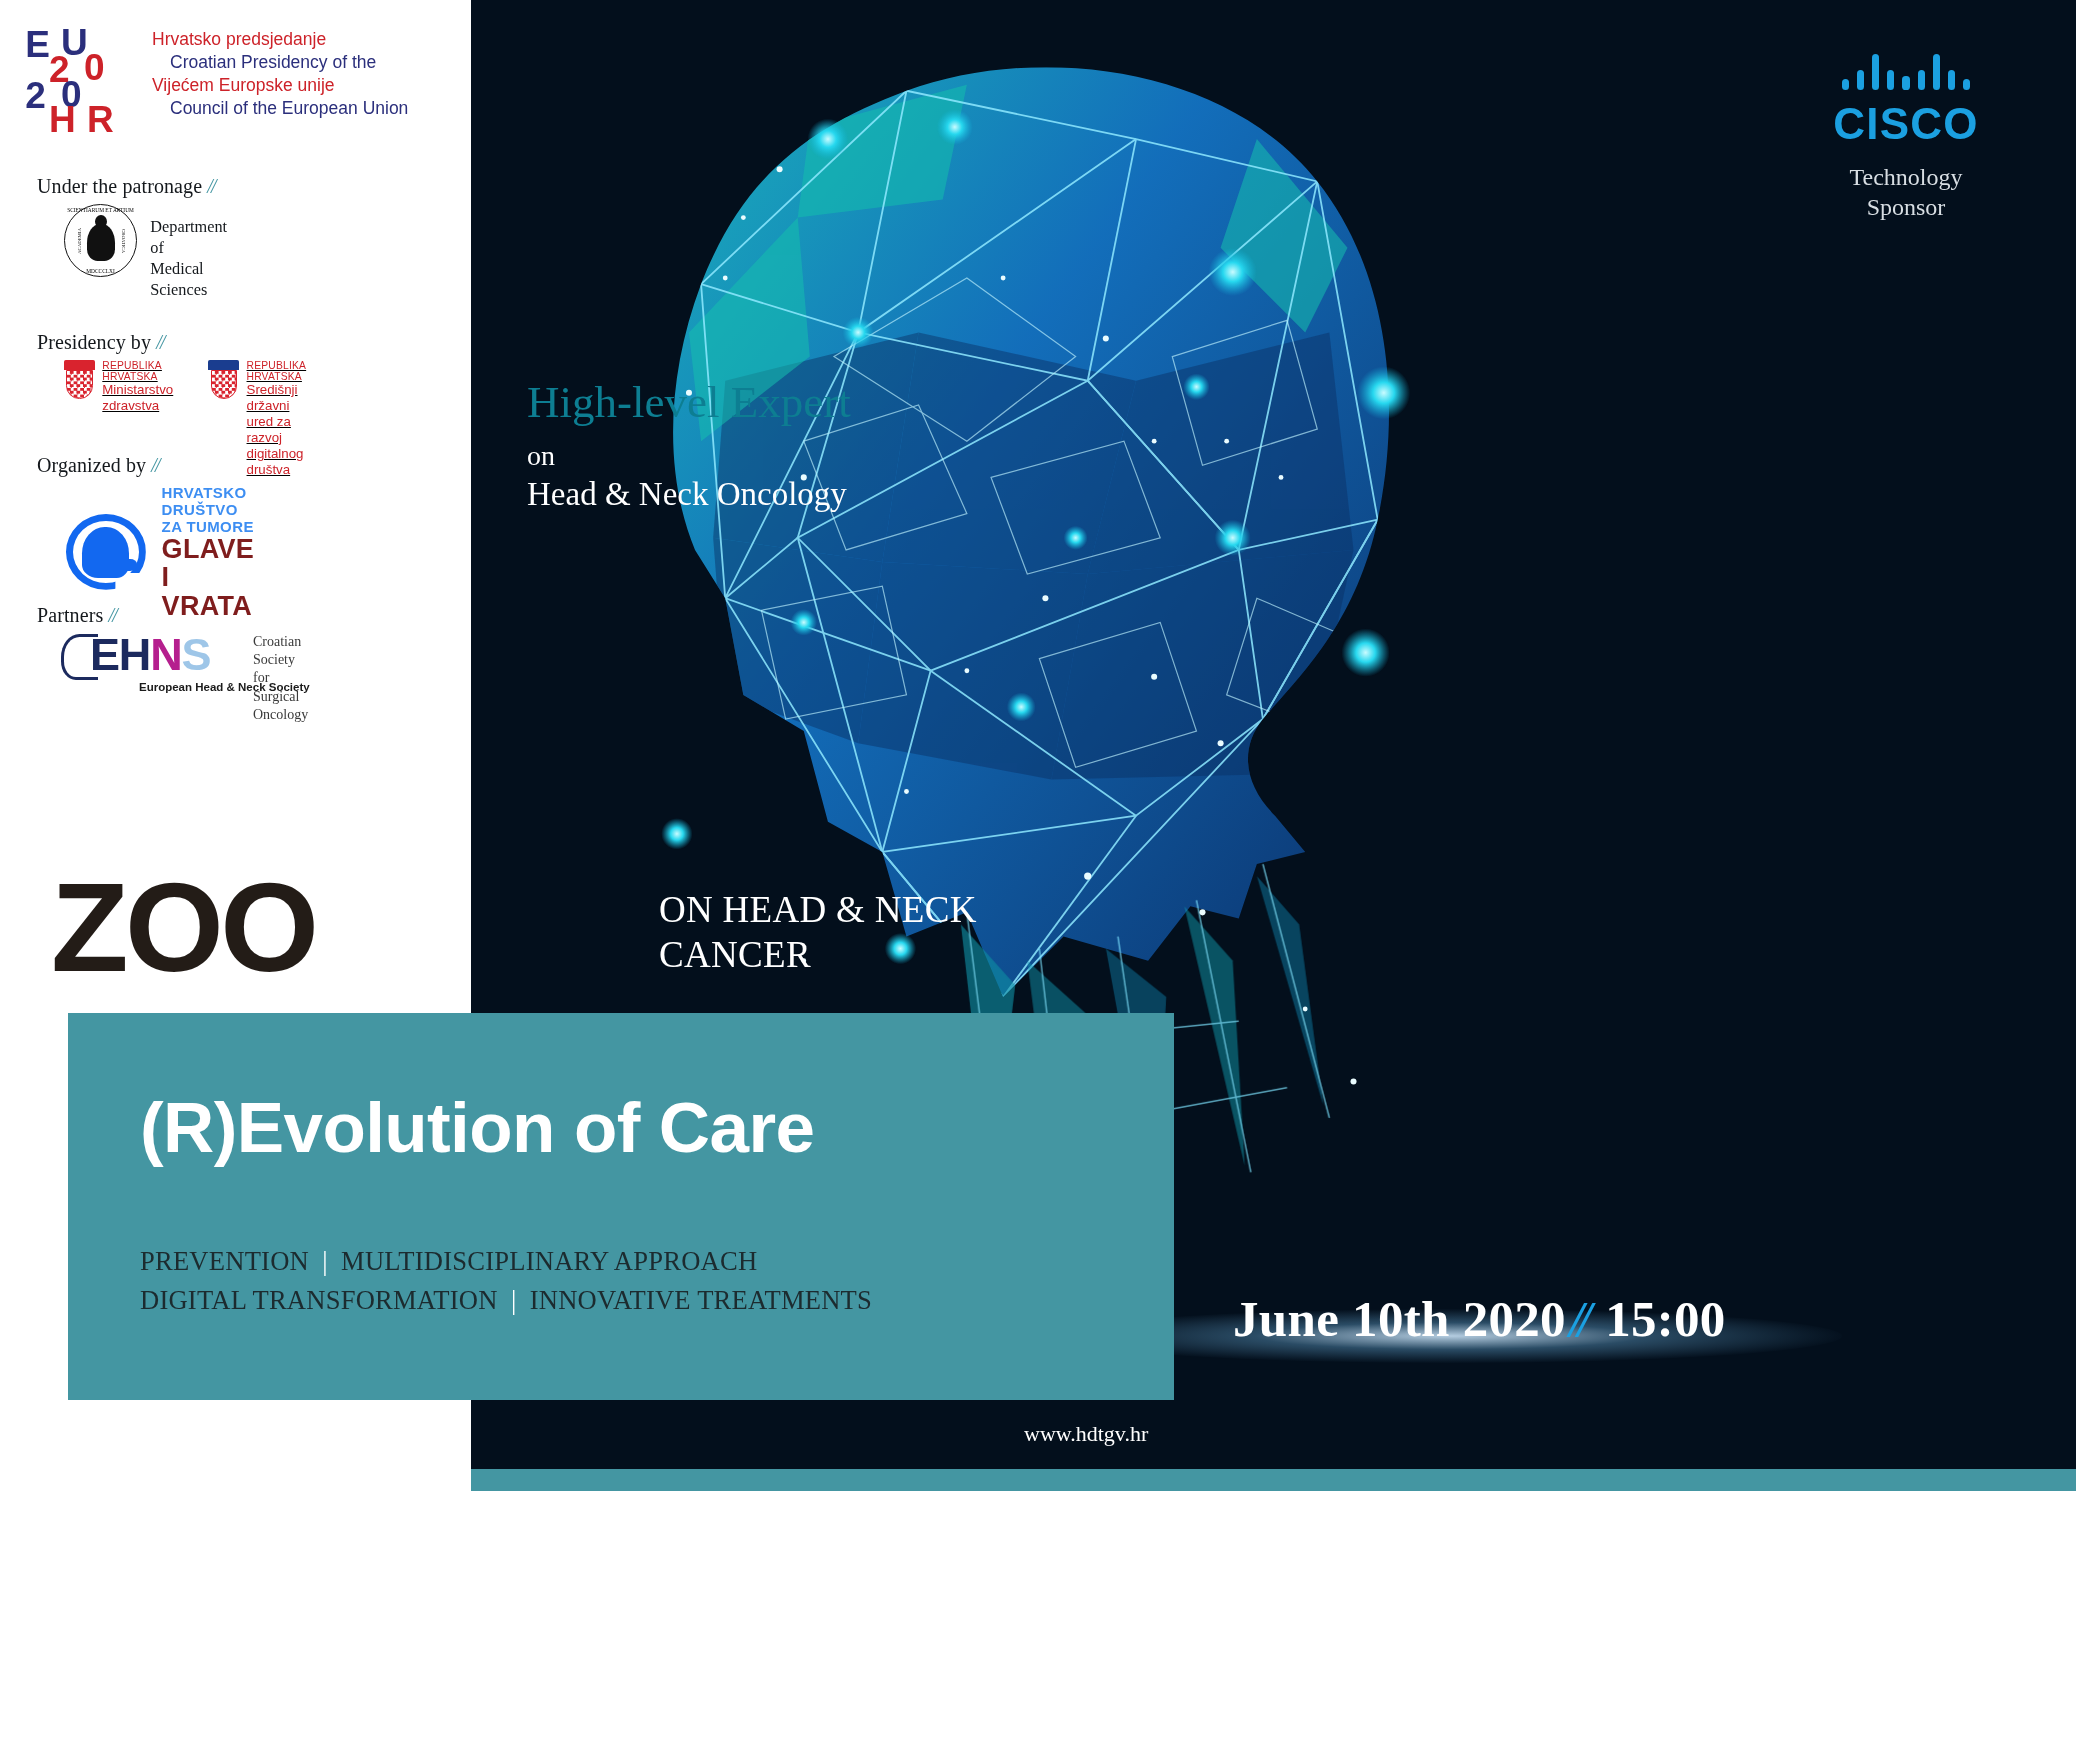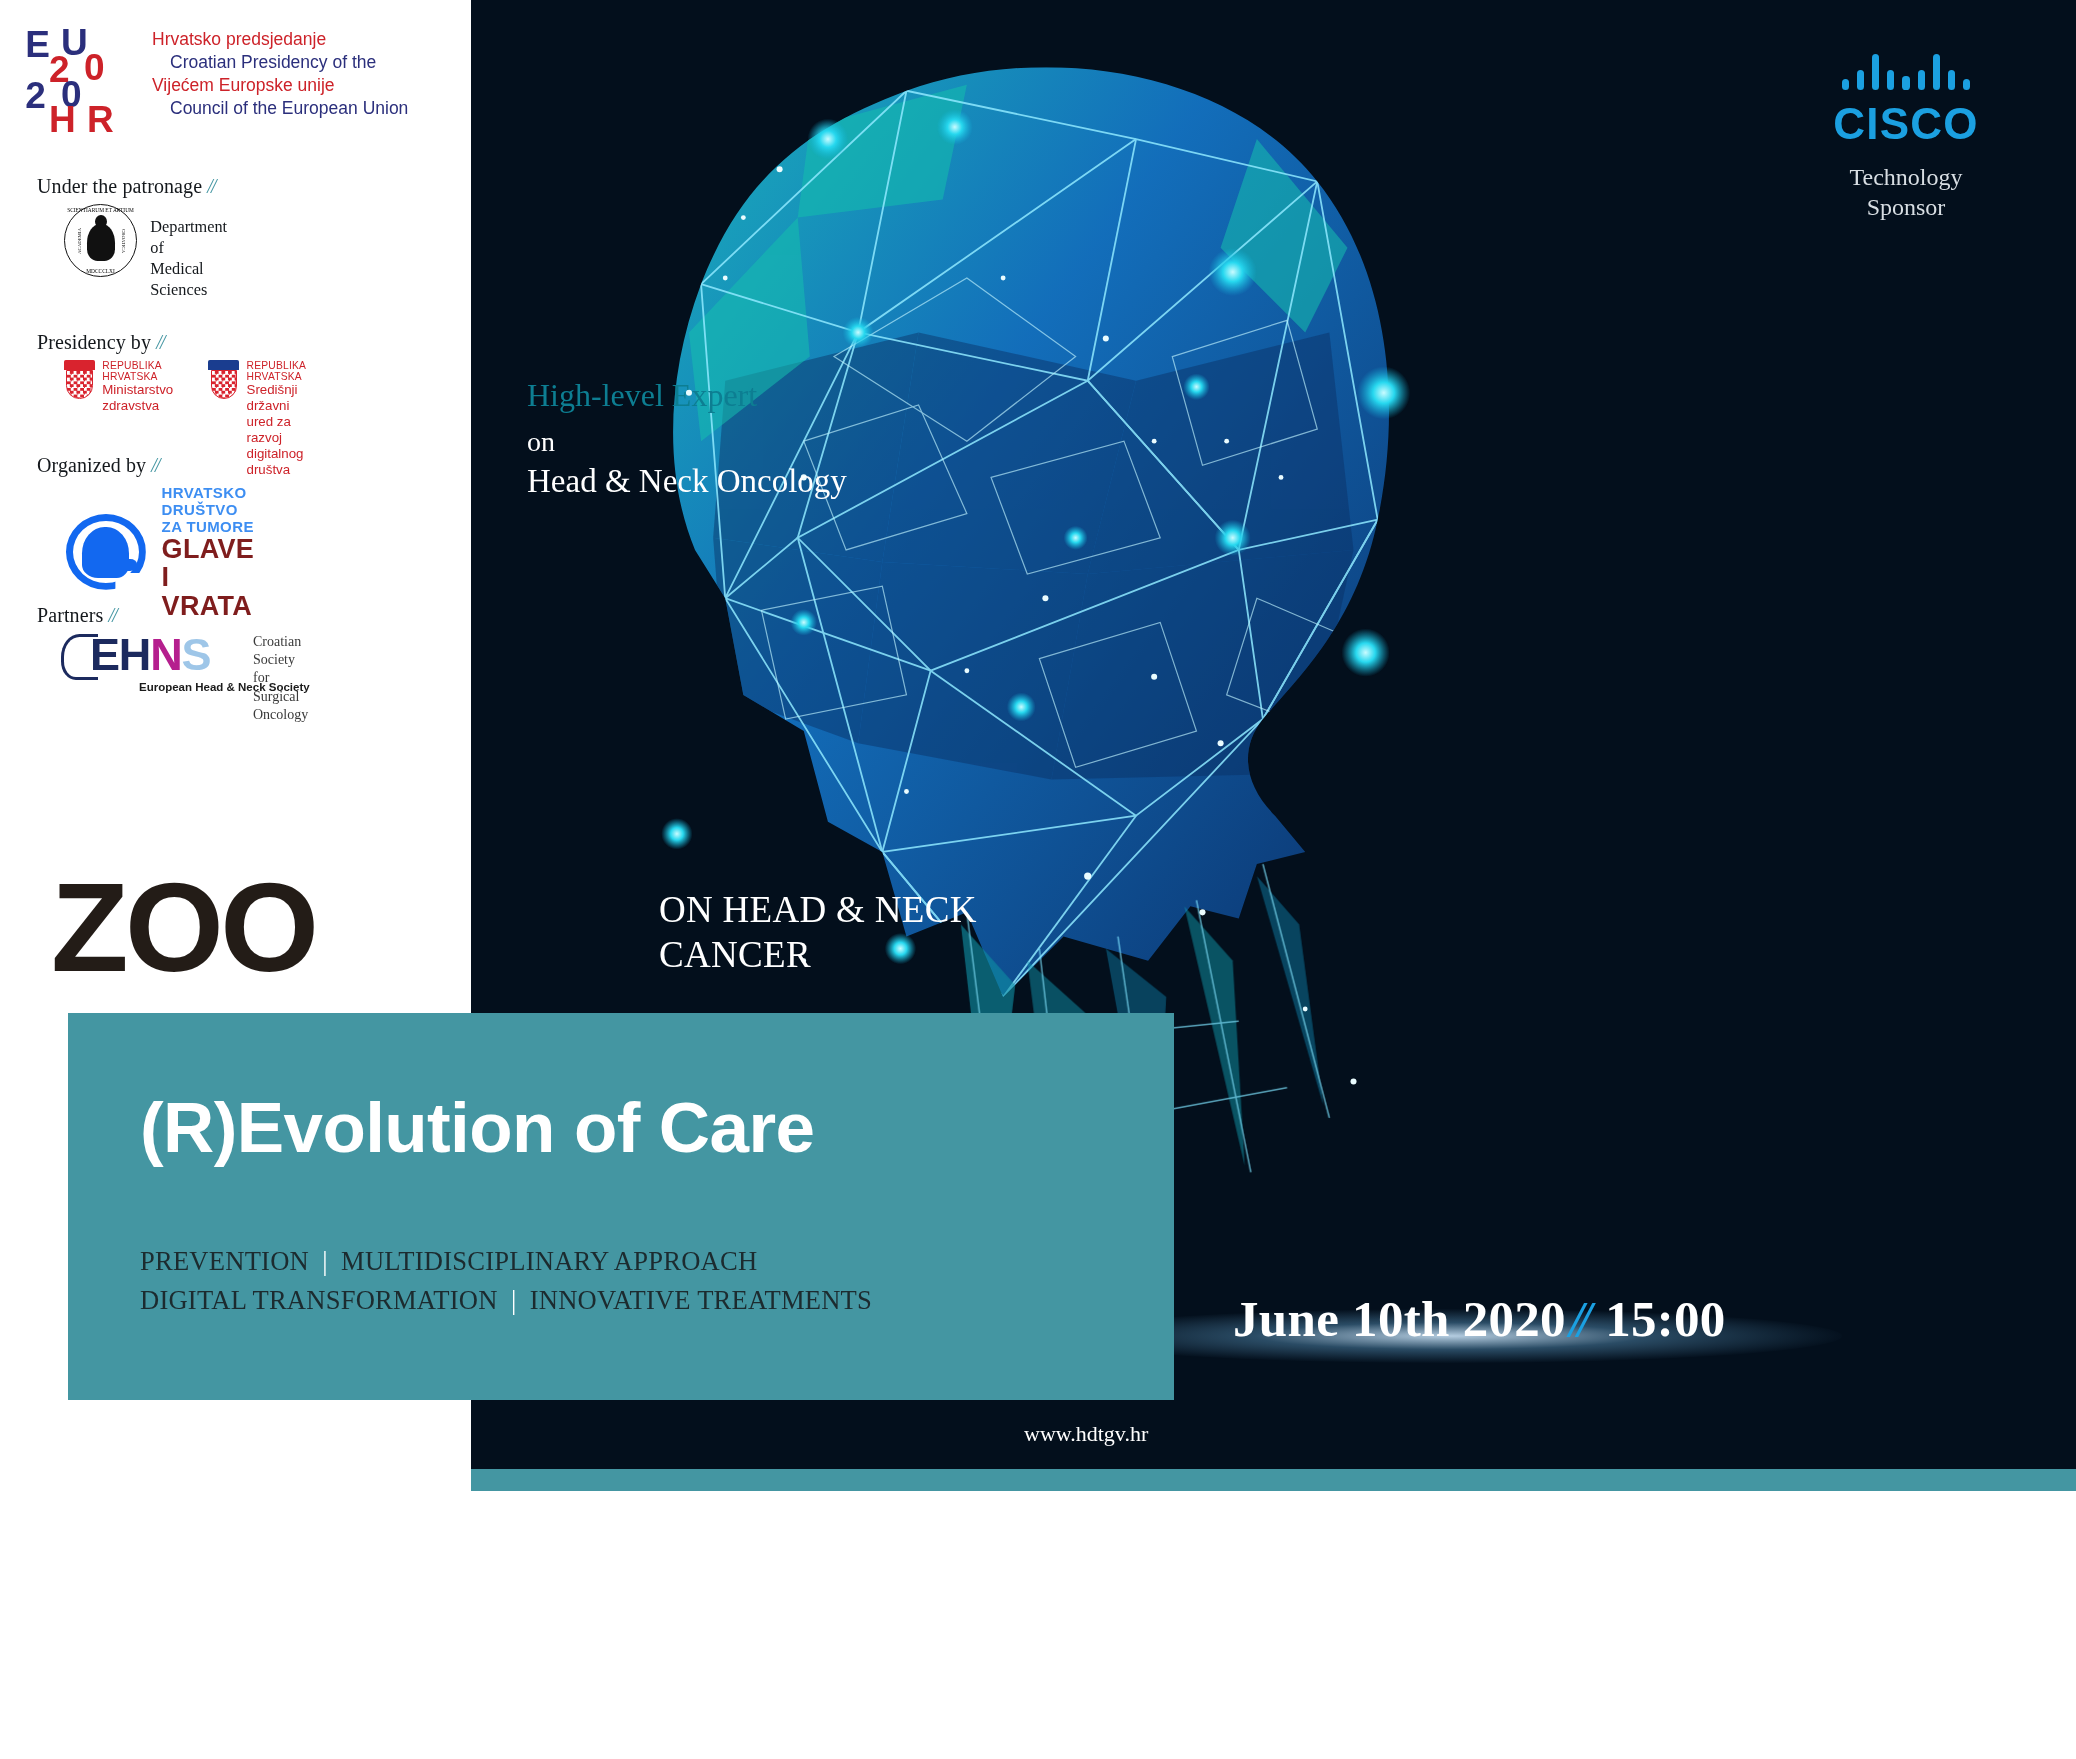--- a/index.html
+++ b/index.html
@@ -76,21 +76,21 @@
   .hazu-seal .rt-bot{ position:absolute; left:50%; bottom:1.8px; transform:translateX(-50%); white-space:nowrap; font-size:5.4px; }
   .hazu-seal .rt-l{ position:absolute; left:1.8px; top:50%; transform:translateY(-50%) rotate(-90deg); white-space:nowrap; font-size:4.8px; }
   .hazu-seal .rt-r{ position:absolute; right:0.6px; top:50%; transform:translateY(-50%) rotate(90deg); white-space:nowrap; font-size:4.8px; }
   .dept-txt{
     margin-left:13.3px; font-family:"Liberation Serif", serif;
     font-size:16.3px; line-height:1.28; color:#14181c; padding-top:13.3px;
   }
 
   .supported{ position:absolute; left:37px; top:331px; }
   .gov-row{ position:absolute; left:27px; top:29px; display:flex; gap:35px; }
-  .gov-item{ display:flex; align-items:flex-start; }
+  .gov-item{ display:flex; align-items:flex-start;text-decoration:underline; }
   .coa{ width:31px; height:40px; position:relative; flex:0 0 auto; }
   .coa .crown{
     position:absolute; left:0; top:0; width:31px; height:9.7px;
     background:#d9232e; border-radius:1.8px 1.8px 0 0;
   }
   .coa .crown.blue{ background:#1a3d8f; }
   .coa .shield{
     position:absolute; left:2.4px; top:9.7px; width:26.6px; height:29px;
     background:
       repeating-conic-gradient(#d9232e 0% 25%, #ffffff 0% 50%) 0 0 / 6.6px 6.6px;
@@ -154,21 +154,21 @@
   .cisco-word{
     margin-top:12px; font-family:"Liberation Sans", sans-serif; font-weight:bold;
     font-size:44px; color:#1ba0e1; letter-spacing:1.2px; line-height:1;
   }
   .cisco-sub{
     margin-top:15.7px; font-family:"Liberation Serif", serif; font-size:24px;
     color:#d8dee3; line-height:1.25;
   }
 
   .meet-title{ position:absolute; left:527px; top:379px; }
-  .mt-1{ font-family:"Liberation Serif", serif; font-size:32px; color:#0d7e92; line-height:1.05; }
+  .mt-1{ font-family:"Liberation Serif", serif; font-size:45px; color:#0d7e92; line-height:1.05; }
   .mt-2{ font-family:"Liberation Sans", sans-serif; font-weight:bold; font-size:56px; color:#0d8a9e; line-height:1.12; margin-top:2.4px; letter-spacing:-0.6px;}
   .mt-3{ font-family:"Liberation Serif", serif; font-size:28px; color:#ffffff; margin-top:14.5px; line-height:1.1; }
   .mt-4{ font-family:"Liberation Serif", serif; font-size:33px; color:#ffffff; margin-top:4.8px; line-height:1.1; }
 
   
   .head-art{ position:absolute; left:544px; top:18px; width:1027px; height:1390px; }
   .head-art svg{ width:100%; height:100%; display:block; }
   .stage-glow{
     position:absolute; left:1130px; top:1327px; width:785px; height:54px;
     background:radial-gradient(ellipse at center, rgba(190,215,235,.95) 0%, rgba(90,150,190,.45) 35%, rgba(3,15,28,0) 72%);

